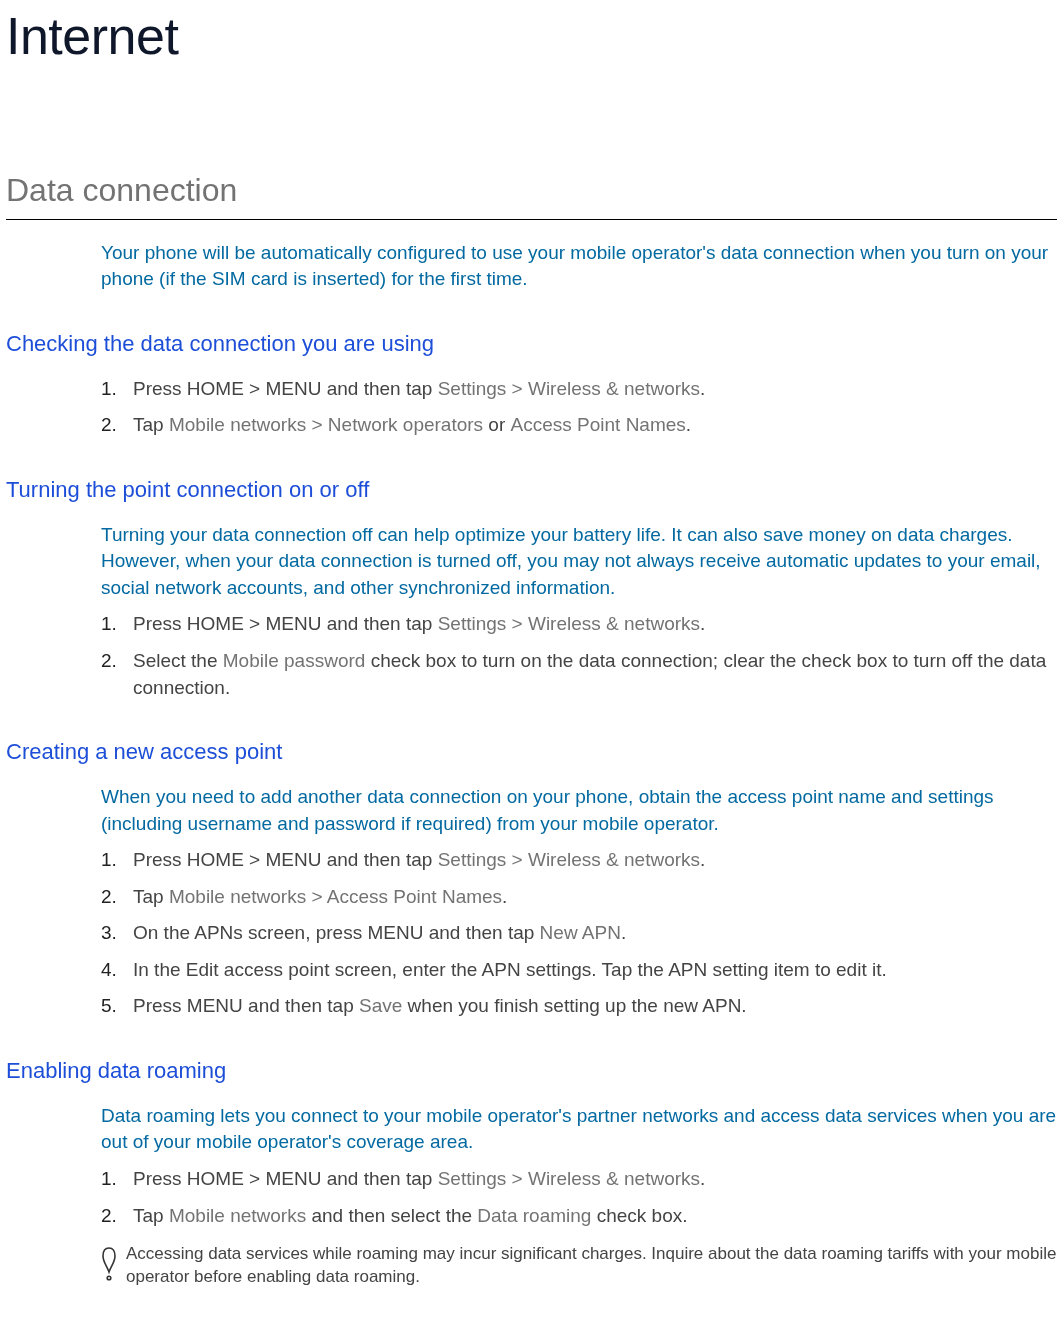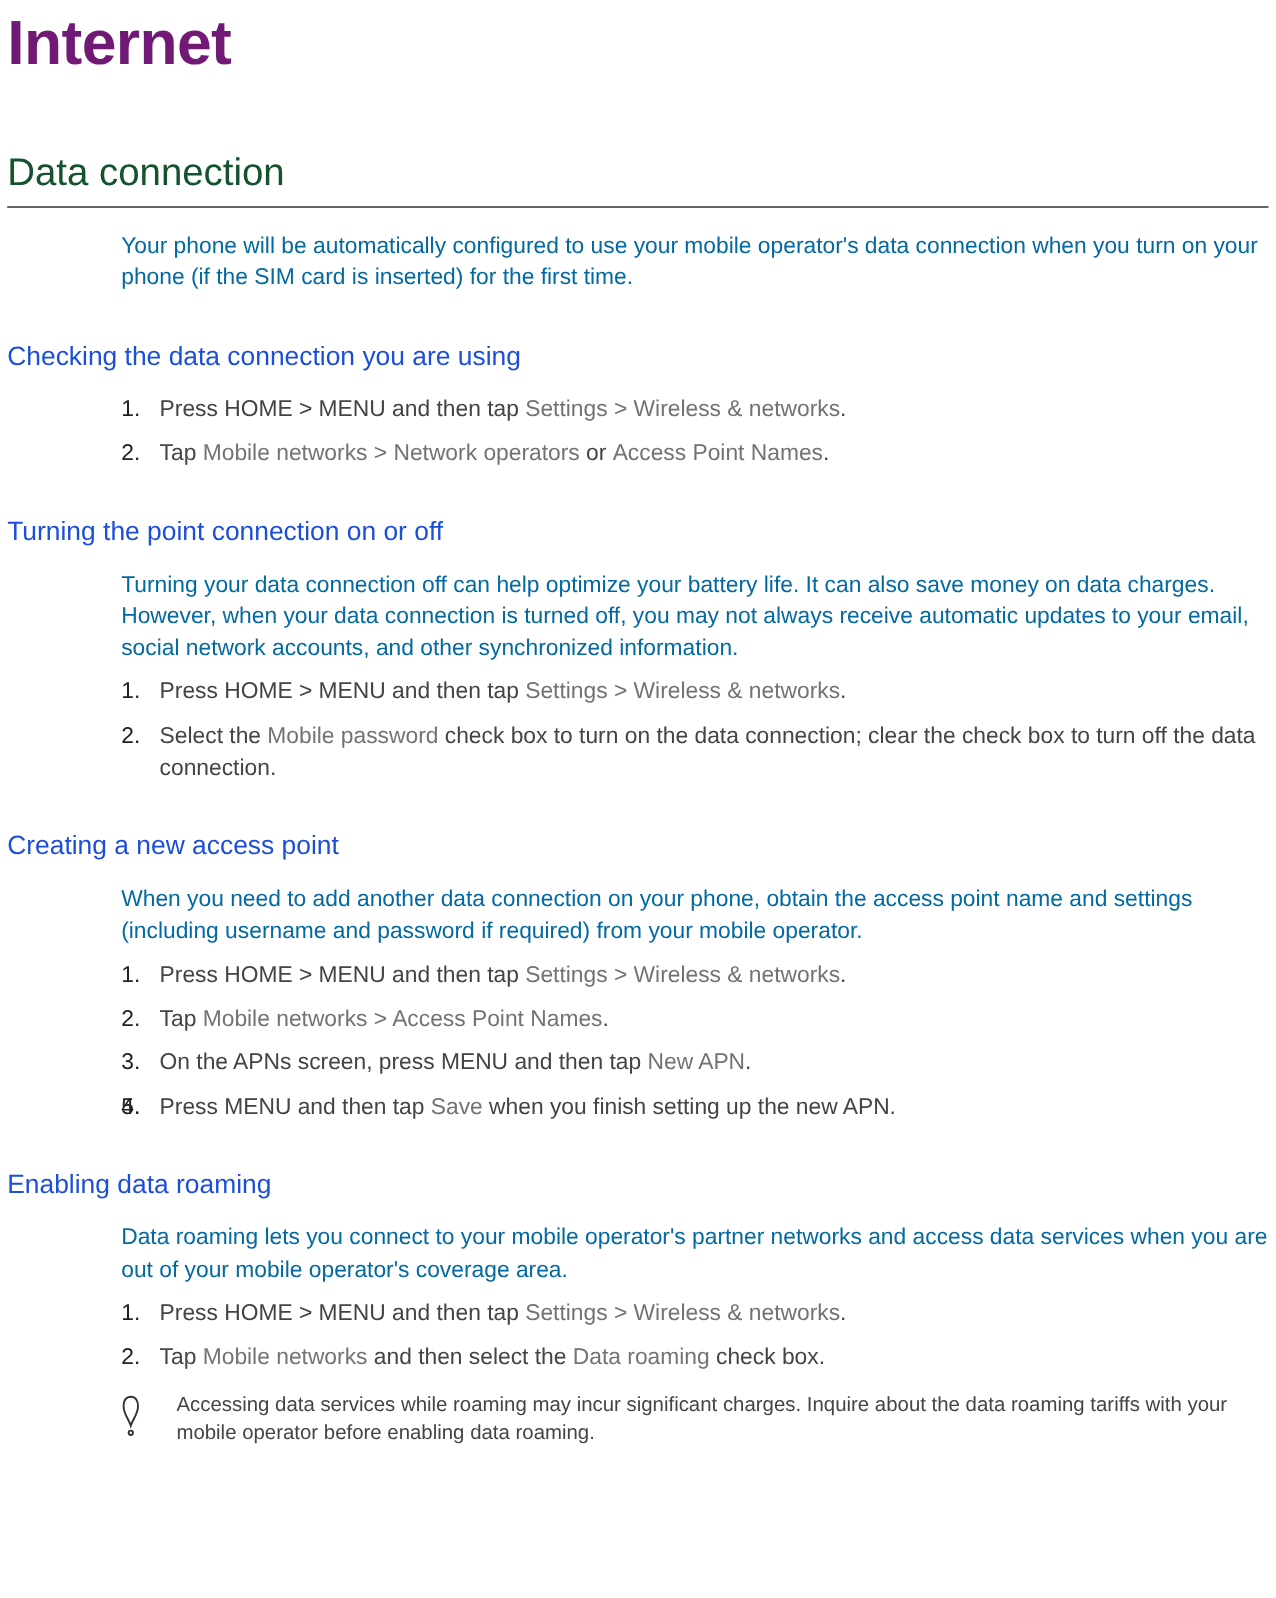--- a/index.html
+++ b/index.html
@@ -8,30 +8,30 @@
       font-weight: 300;
       color: #333;
       background: #fff;
       width: 1063px;
       padding: 0 6px 40px 6px;
       font-size: 19px;
       line-height: 1.4;
     }
     h1 {
       font-size: 52px;
-      font-weight: 700;
-      color: #701a75;
+      font-weight: 400;
+      color: #0f172a;
       margin-top: 0;
-      margin-bottom: 48px;
+      margin-bottom: 95px;
       letter-spacing: -0.5px;
     }
     h2 {
       font-size: 32px;
       font-weight: 300;
-      color: #14532d;
+      color: #737373;
       border-bottom: 1px solid #000;
       padding-bottom: 6px;
       margin-bottom: 20px;
     }
     h3 {
       font-size: 22px;
       font-weight: 400;
       color: #1d4ed8;
       margin-top: 36px;
       margin-bottom: 16px;
@@ -61,21 +61,21 @@
     }
     .bold {
       color: #737373;
       font-weight: 500;
     }
     .note-row {
       display: flex;
       align-items: flex-end;
       margin-left: 95px;
       margin-top: 14px;
-      gap: 30px;
+      gap: 9px;
     }
     .note-icon {
       flex: 0 0 auto;
       margin-top: 2px;
     }
     .note-text {
       font-size: 17px;
       color: #444;
       line-height: 1.35;
     }
@@ -124,20 +124,21 @@
   <li>
     <span class="num">2.</span>
     <span>Tap </span><span class="bold">Mobile networks &gt; Access Point Names</span><span>.</span>
   </li>
   <li>
     <span class="num">3.</span>
     <span>On the APNs screen, press MENU and then tap </span><span class="bold">New APN</span><span>.</span>
   </li>
   <li>
     <span class="num">4.</span>
+    <span>In the Edit access point screen, enter the APN settings. Tap the APN setting item to edit it.</span>
   </li>
   <li>
     <span class="num">5.</span>
     <span>Press MENU and then tap </span><span class="bold">Save</span><span> when you finish setting up the new APN.</span>
   </li>
 </ol>
 
 <h3>Enabling data roaming</h3>
 <p class="body">Data roaming lets you connect to your mobile operator's partner networks and access data services when you are out of your mobile operator's coverage area.</p>
 <ol>

